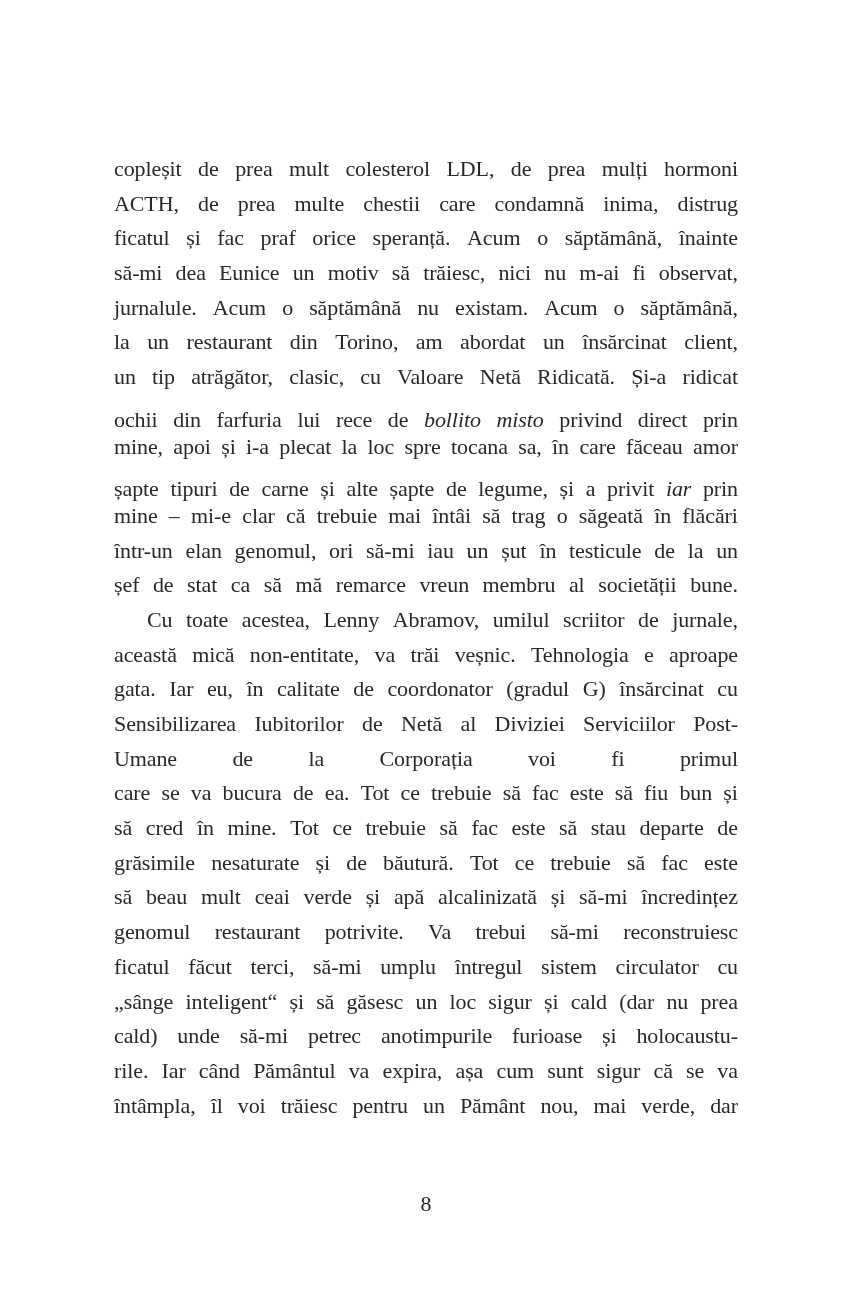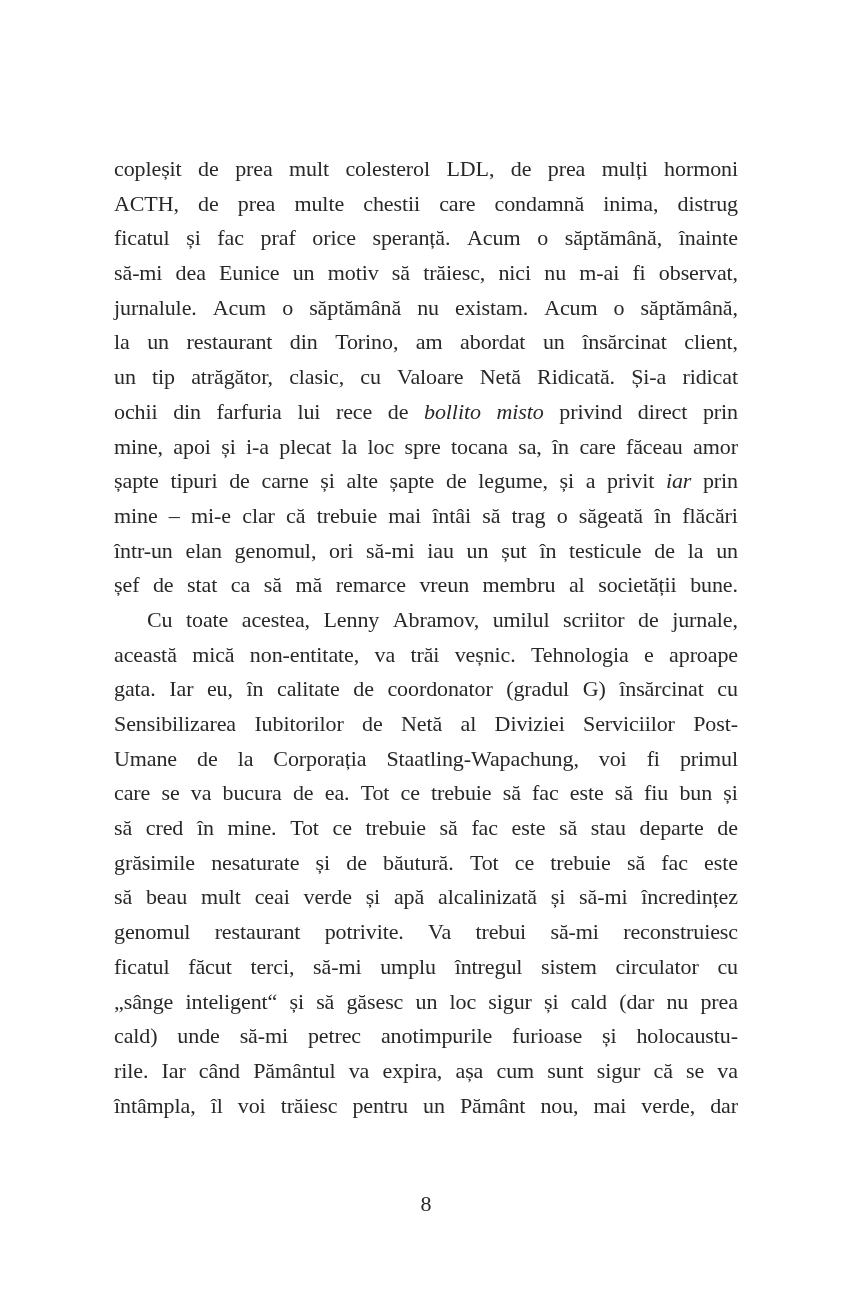--- a/index.html
+++ b/index.html
@@ -36,20 +36,21 @@
     letter-spacing: -0.1px;
   }
   .line.indent {
     padding-left: 33px;
   }
   .word {
     white-space: pre;
   }
   .italic {
     font-style: italic;
+    margin-top: 8px;
   }
   .page-number {
     position: absolute;
     top: 1189px;
     left: 114px;
     width: 624px;
     text-align: center;
     font-size: 22px;
     line-height: 30px;
     color: #282828;
@@ -277,21 +278,20 @@
         <span class="word">al</span>
         <span class="word">Diviziei</span>
         <span class="word">Serviciilor</span>
         <span class="word">Post-</span>
       </div>
       <div class="line">
         <span class="word">Umane</span>
         <span class="word">de</span>
         <span class="word">la</span>
         <span class="word">Corporația</span>
-        <span class="word">Staatling-Wapachung,</span>
         <span class="word">voi</span>
         <span class="word">fi</span>
         <span class="word">primul</span>
       </div>
       <div class="line">
         <span class="word">care</span>
         <span class="word">se</span>
         <span class="word">va</span>
         <span class="word">bucura</span>
         <span class="word">de</span>

